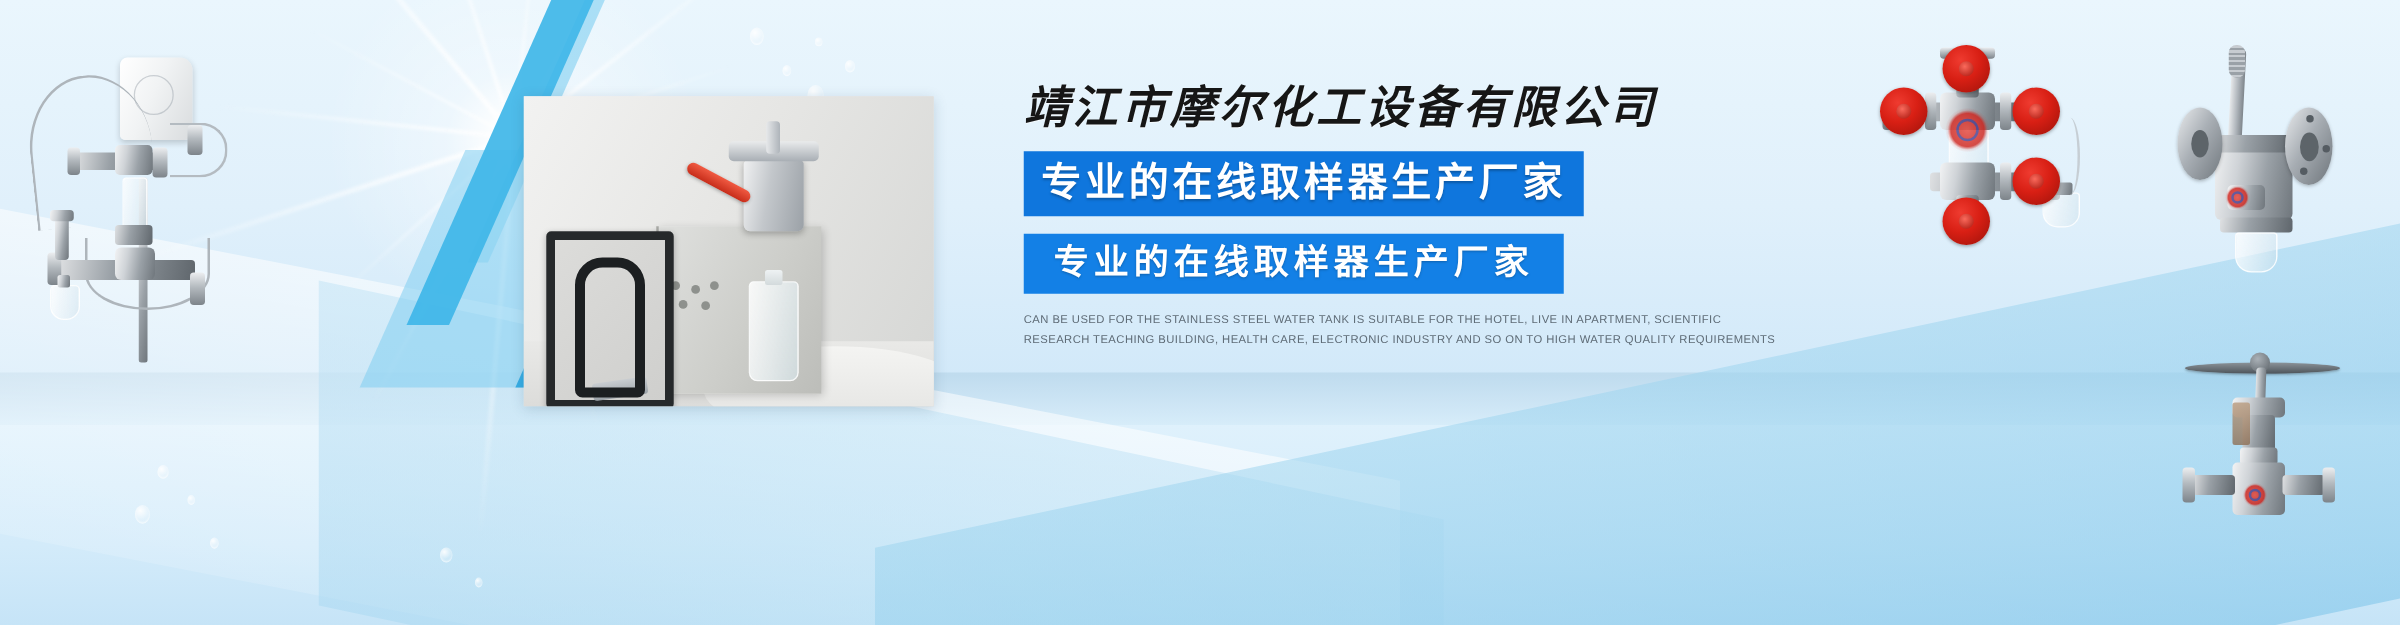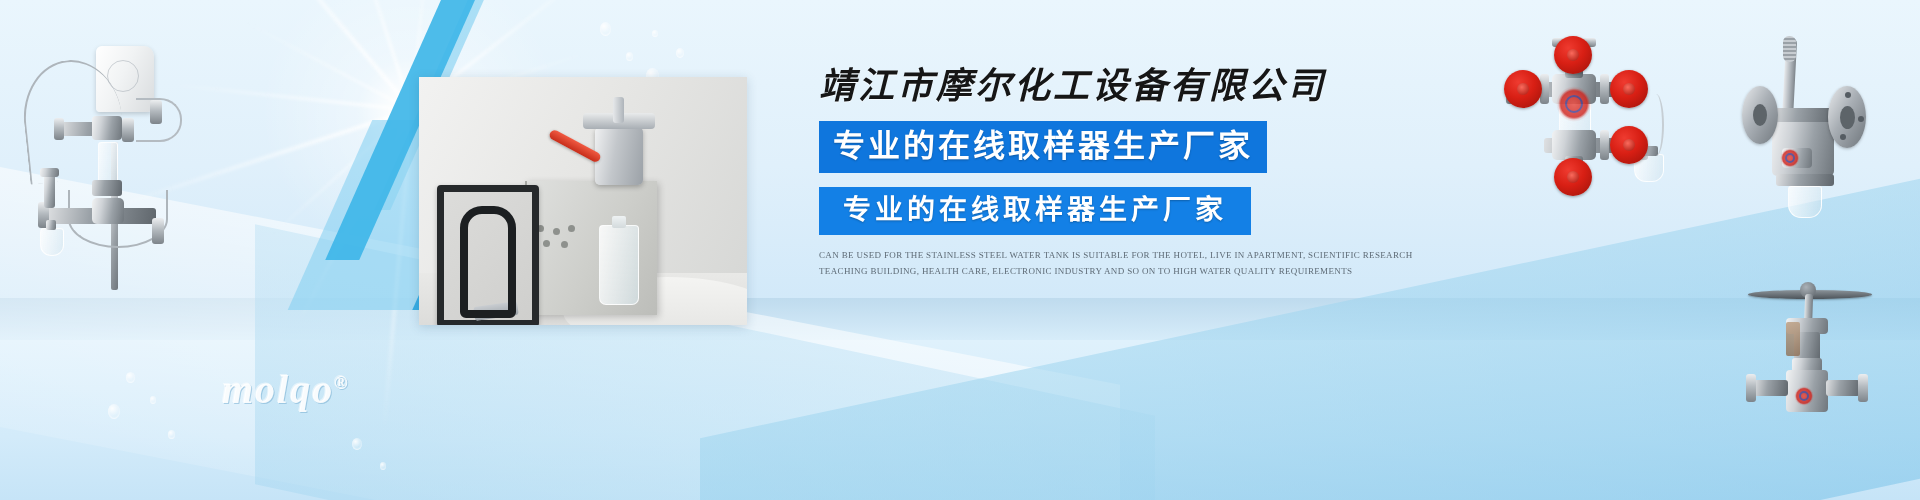--- a/index.html
+++ b/index.html
@@ -122,21 +122,21 @@
     text-shadow:0 1px 2px rgba(0,0,0,.25);
   }
   .badge-1{margin-top:14px;background:#0f76dd;}
   .subline{
     margin-top:15px;font-size:25px;color:#1c1c1c;letter-spacing:1px;
     white-space:nowrap;text-shadow:0 1px 0 rgba(255,255,255,.75);
   }
   .badge-2{margin-top:14px;background:#1380e6;font-size:28px;padding:9px 24px 11px;letter-spacing:4px;}
   .eng{
     margin-top:13px;width:608px;font-size:9px;line-height:1.75;color:#5e6b76;
-    font-family:Liberation Serif, serif;letter-spacing:.35px;
+    font-family:Liberation Sans, sans-serif;letter-spacing:.35px;
     text-transform:uppercase;
   }
 
   
   .watermark{
     position:absolute;left:222px;top:366px;
     font-family:"Liberation Serif","DejaVu Serif",serif;
     font-size:40px;font-weight:700;font-style:italic;letter-spacing:2px;
     color:rgba(255,255,255,.92);
     text-shadow:1px 1px 0 rgba(120,175,210,.55), -1px -1px 0 rgba(255,255,255,.5);
@@ -340,17 +340,14 @@
     <div class="seal" style="left:52px;top:152px;width:20px;height:20px;"></div>
   </div>
 
   <div class="copy">
     <div class="company">靖江市摩尔化工设备有限公司</div>
     <div><span class="badge badge-1">专业的在线取样器生产厂家</span></div>
     <div><span class="badge badge-2">专业的在线取样器生产厂家</span></div>
     <div class="eng">CAN BE USED FOR THE STAINLESS STEEL WATER TANK IS SUITABLE FOR THE HOTEL, LIVE IN APARTMENT, SCIENTIFIC RESEARCH TEACHING BUILDING, HEALTH CARE, ELECTRONIC INDUSTRY AND SO ON TO HIGH WATER QUALITY REQUIREMENTS</div>
   </div>
 
-  <div class="watermark">
-    <span>molqo</span><sup>®</sup>
-  </div>
 
 </div>
 
 </body></html>

